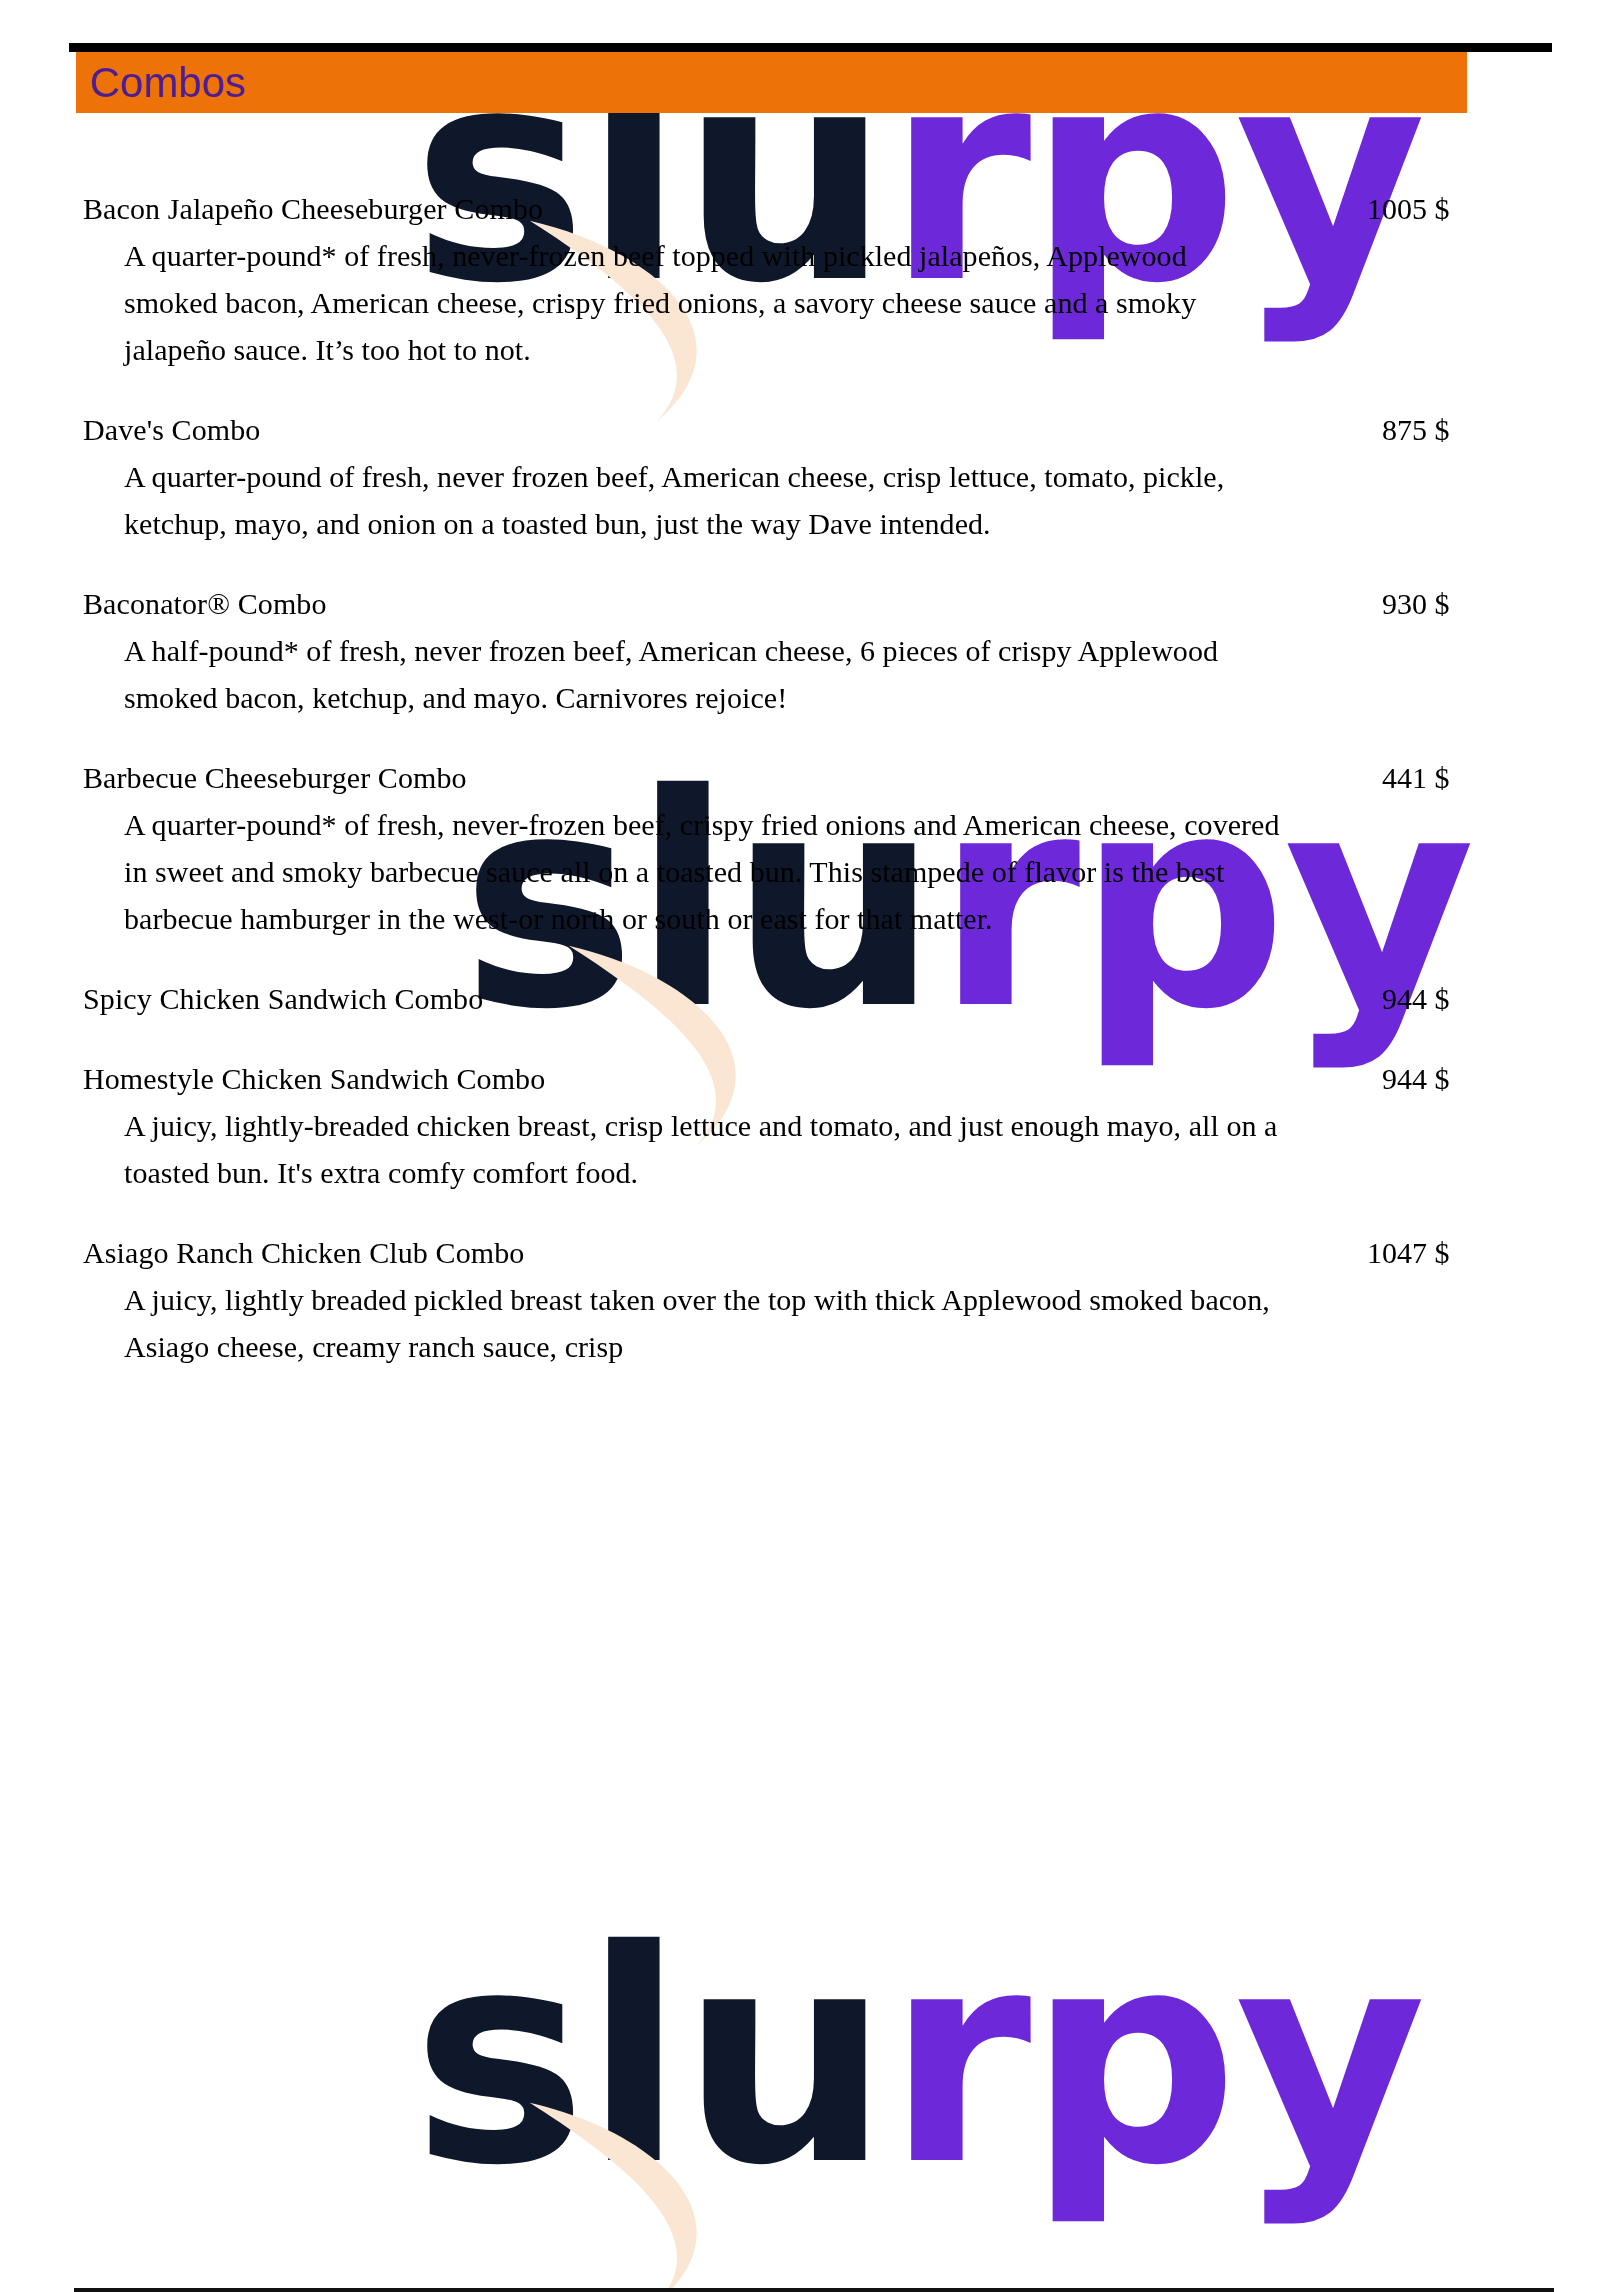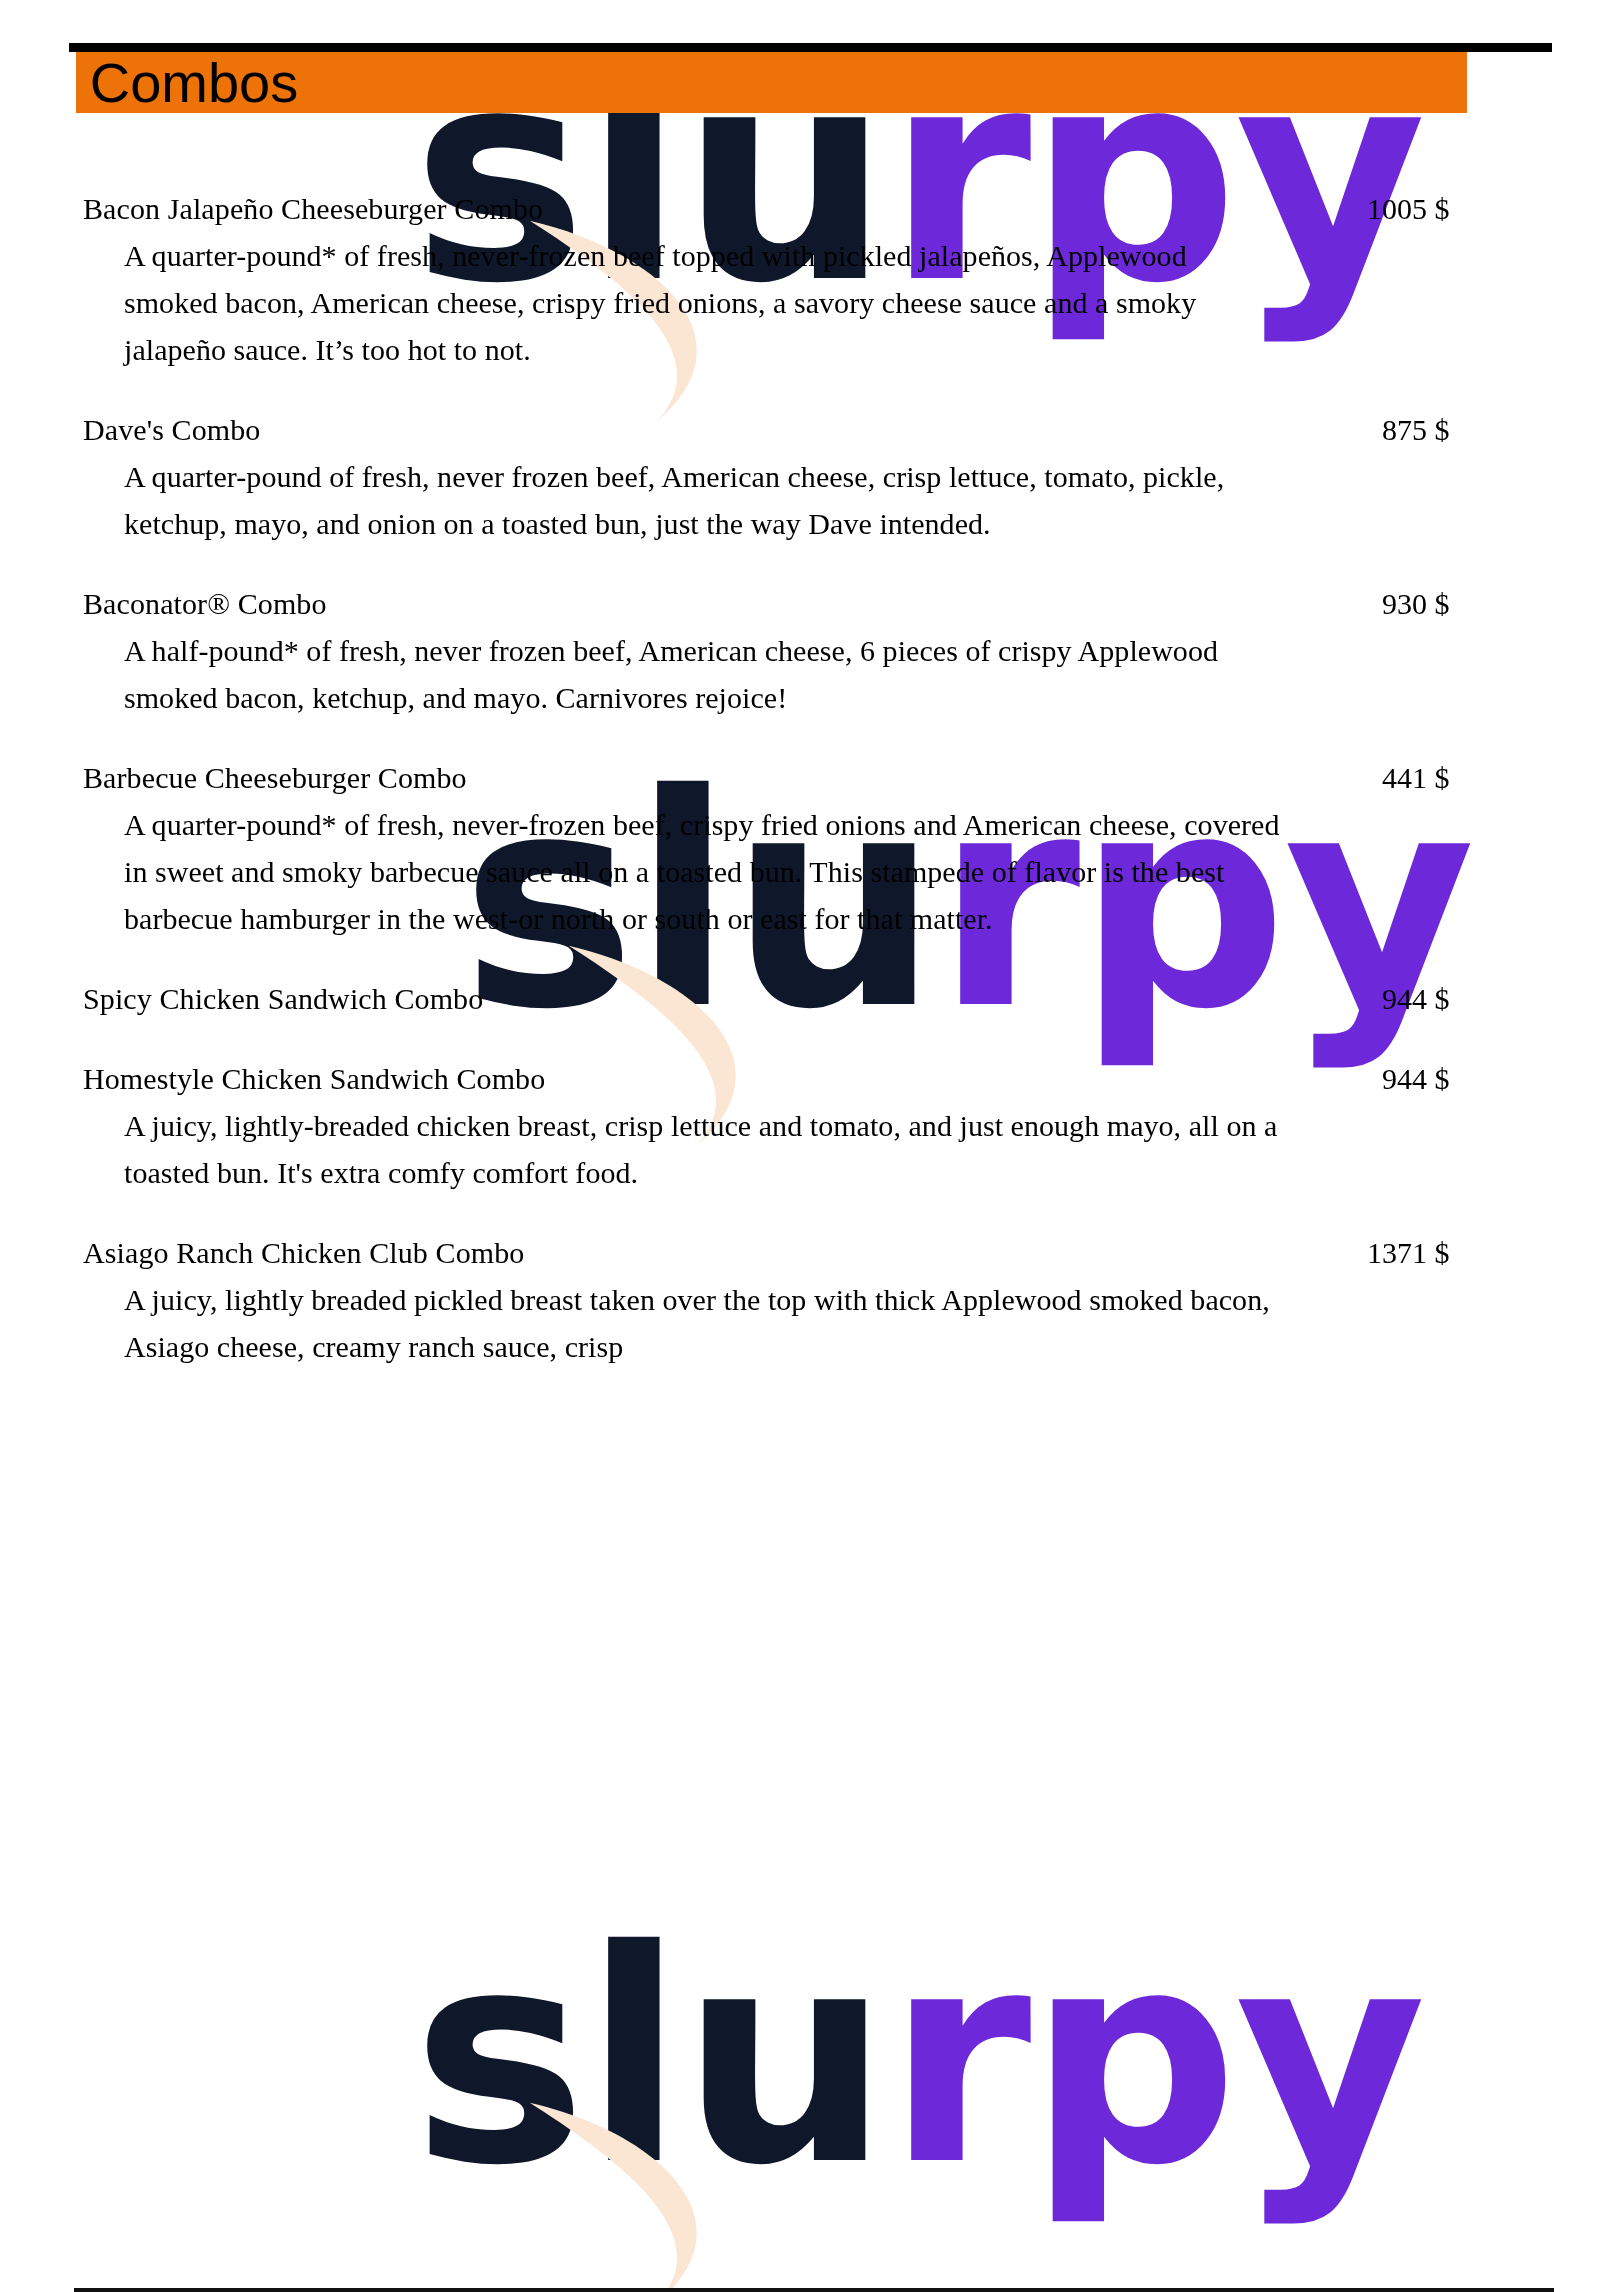--- a/index.html
+++ b/index.html
@@ -68,23 +68,23 @@
     top: 52px;
     width: 1391px;
     height: 61px;
     background: #ED7309;
   }
   #section-header-title {
     position: absolute;
     left: 13.7px;
     top: 3.9px;
     font-family: "Liberation Sans", "DejaVu Sans", sans-serif;
-    font-size: 56px;
+    font-size: 42px;
     line-height: 53px;
-    color: #000000;
+    color: #4c1d95;
     font-weight: 400;
   }
 
   #menu-list {
     position: absolute;
     left: 83px;
     top: 157px;
     width: 1387px;
   }
 
@@ -210,21 +210,21 @@
       <div class="menu-item-head">
         <span class="menu-item-name">Homestyle Chicken Sandwich Combo</span>
         <span class="menu-item-price">944 $</span>
       </div>
       <div class="menu-item-desc">A juicy, lightly-breaded chicken breast, crisp lettuce and tomato, and just enough mayo, all on a toasted bun. It's extra comfy comfort food.</div>
     </div>
 
     <div class="menu-item">
       <div class="menu-item-head">
         <span class="menu-item-name">Asiago Ranch Chicken Club Combo</span>
-        <span class="menu-item-price">1371 $</span>
+        <span class="menu-item-price">1047 $</span>
       </div>
       <div class="menu-item-desc">A juicy, lightly breaded pickled breast taken over the top with thick Applewood smoked bacon, Asiago cheese, creamy ranch sauce, crisp</div>
     </div>
 
   </div>
 
   <div id="bottom-rule"></div>
 </div>
 
 

